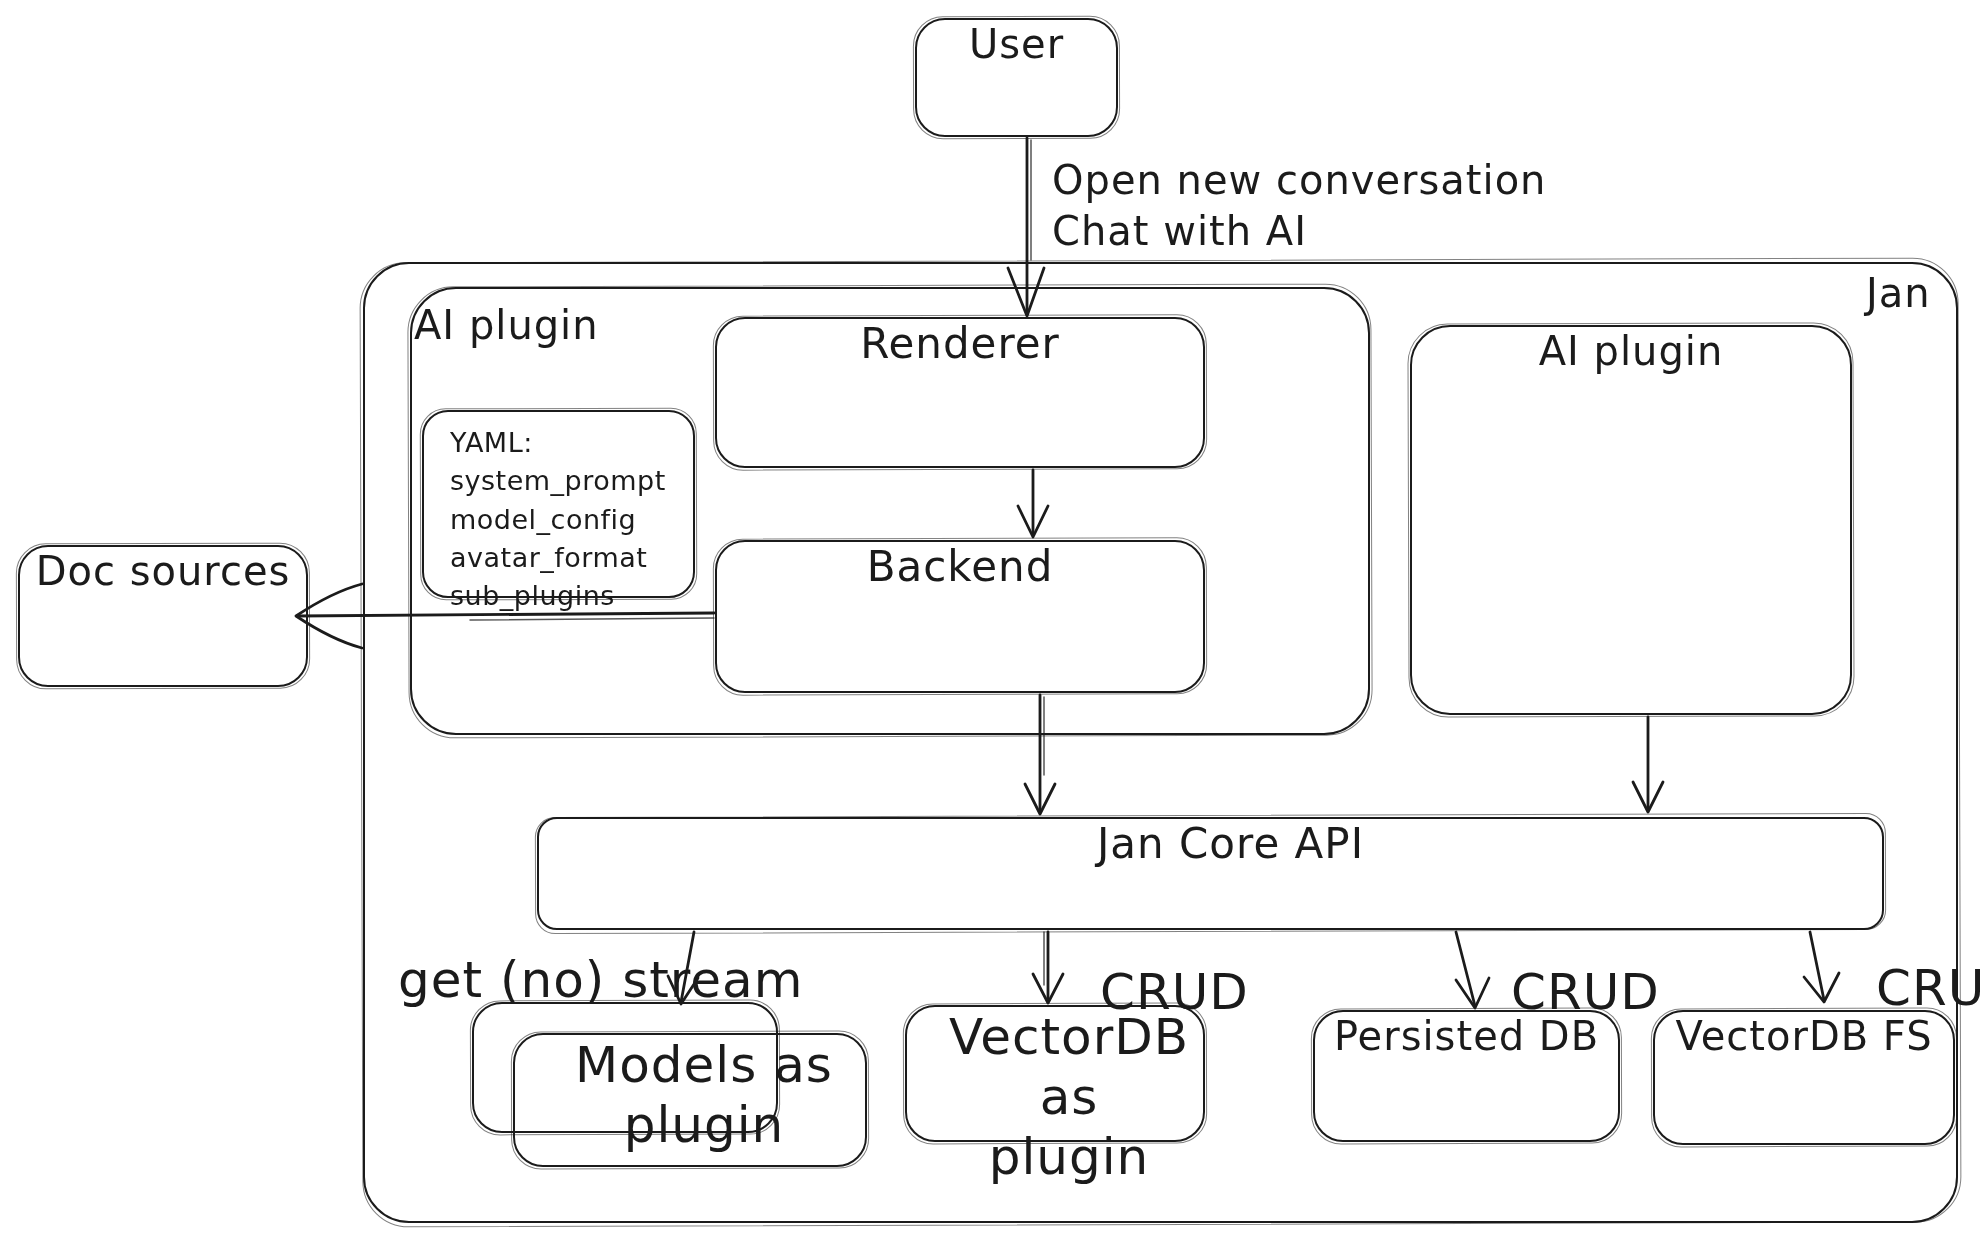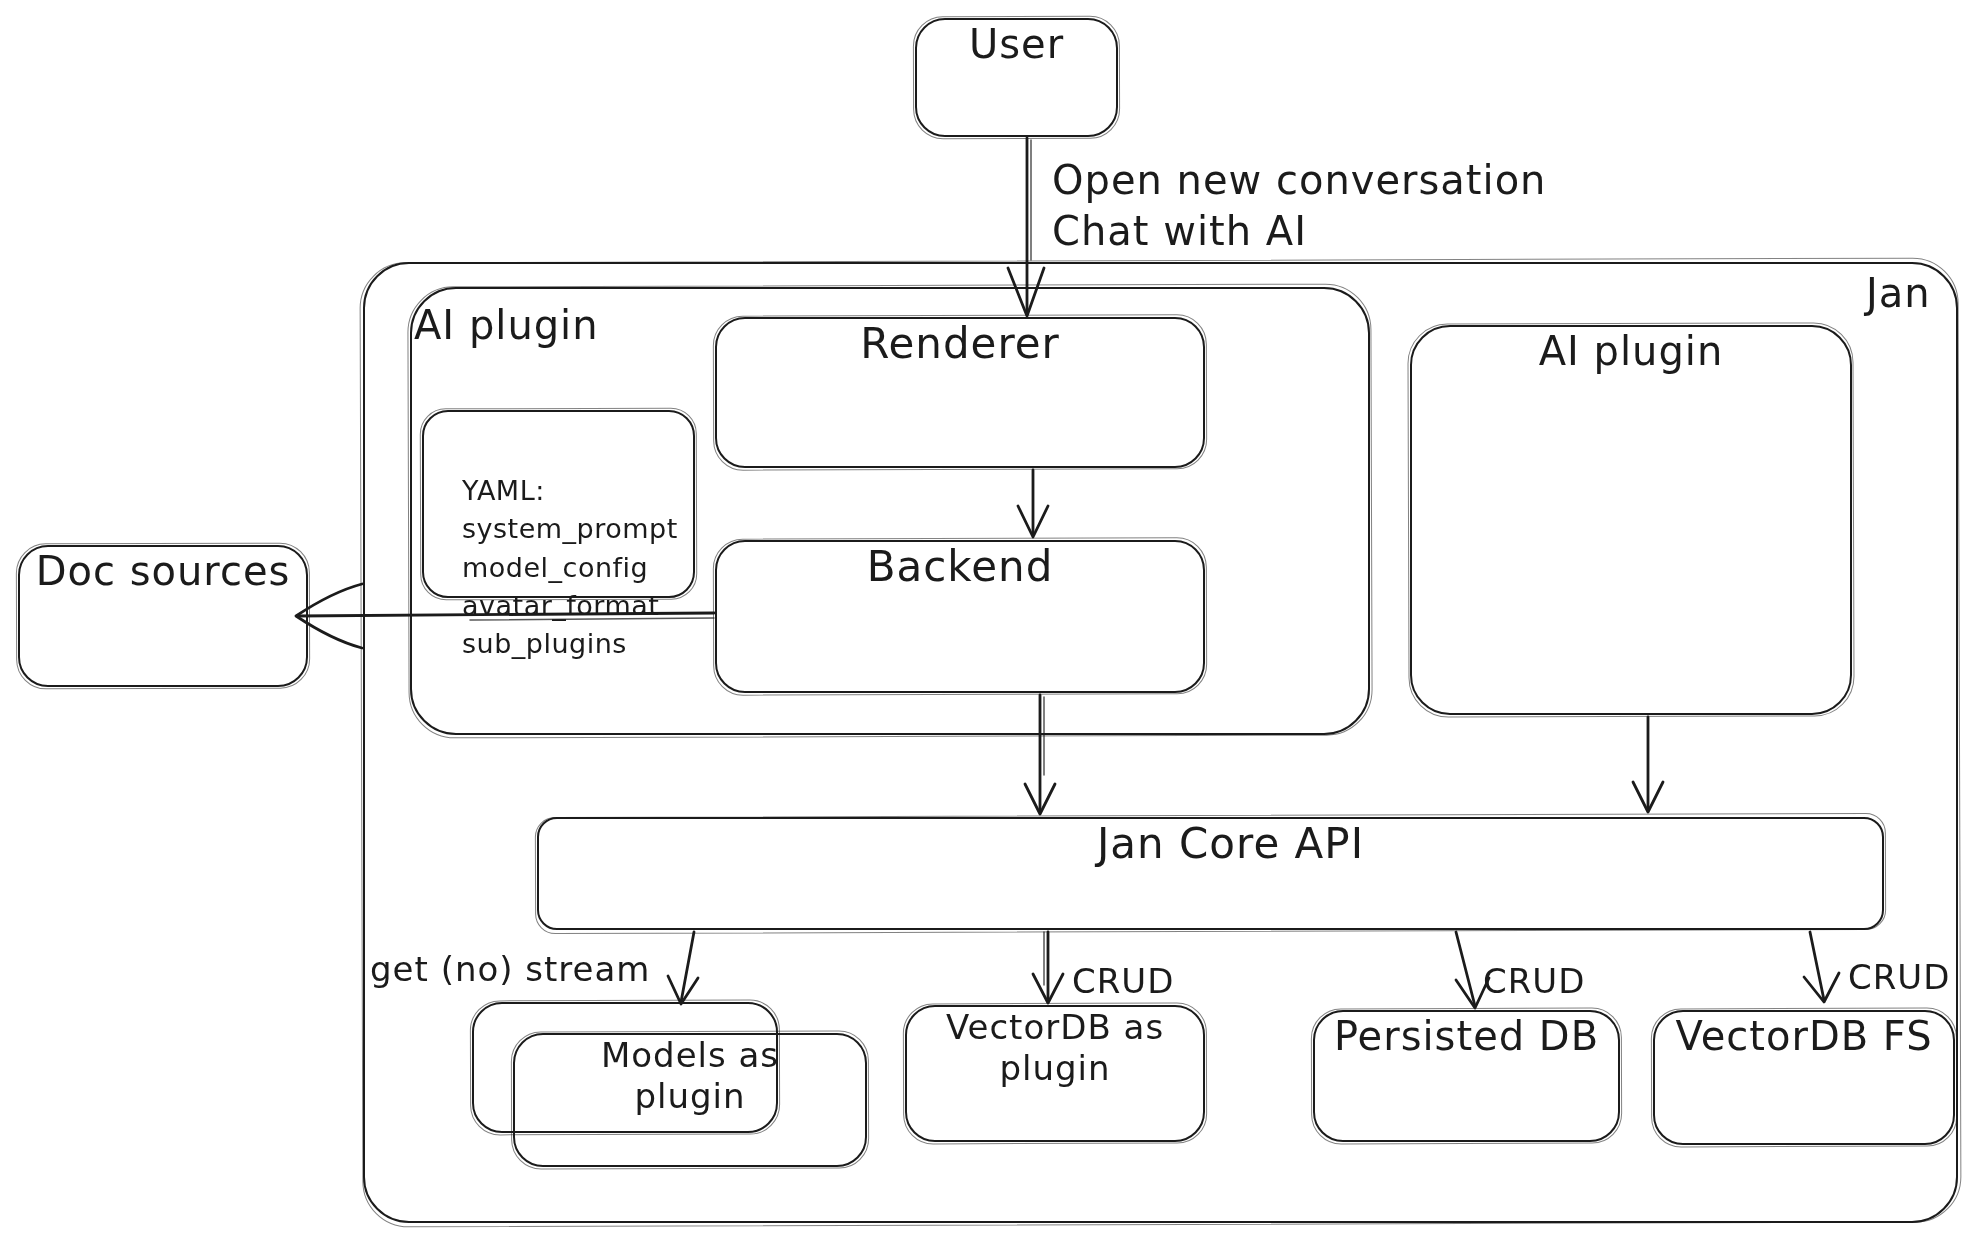--- a/index.html
+++ b/index.html
@@ -37,28 +37,28 @@
     line-height:1.2;
   }
   .label{
     position:absolute;
     white-space:pre-line;
     letter-spacing:1px;
     line-height:1.28;
   }
   .fs-40{font-size:40px;}
   .fs-42{font-size:42px;}
-  .fs-38{font-size:34px;}
+  .fs-38{font-size:50px;margin-left:28px;}
   .yaml-title,.yaml-line{
     font-size:27px;
     line-height:1.42;
     letter-spacing:.5px;
     text-align:left;
   }
-  .note-inner{position:absolute;left:38px;top:12px;right:10px;margin-top:48px;}
+  .note-inner{position:absolute;left:26px;top:12px;right:10px;}
   .arrows{position:absolute;left:0;top:0;pointer-events:none;z-index:5;}
   .arrows path{stroke:var(--stroke,#1b1b1b);stroke-width:2.8;fill:none;stroke-linecap:round;stroke-linejoin:round;}
   .arrows path.thin{stroke-width:1.5;opacity:.75;}
 </style>
 </head>
 <body>
 
 <div class="canvas">
 
   <svg class="arrows" width="1981" height="1246" viewBox="0 0 1981 1246">

